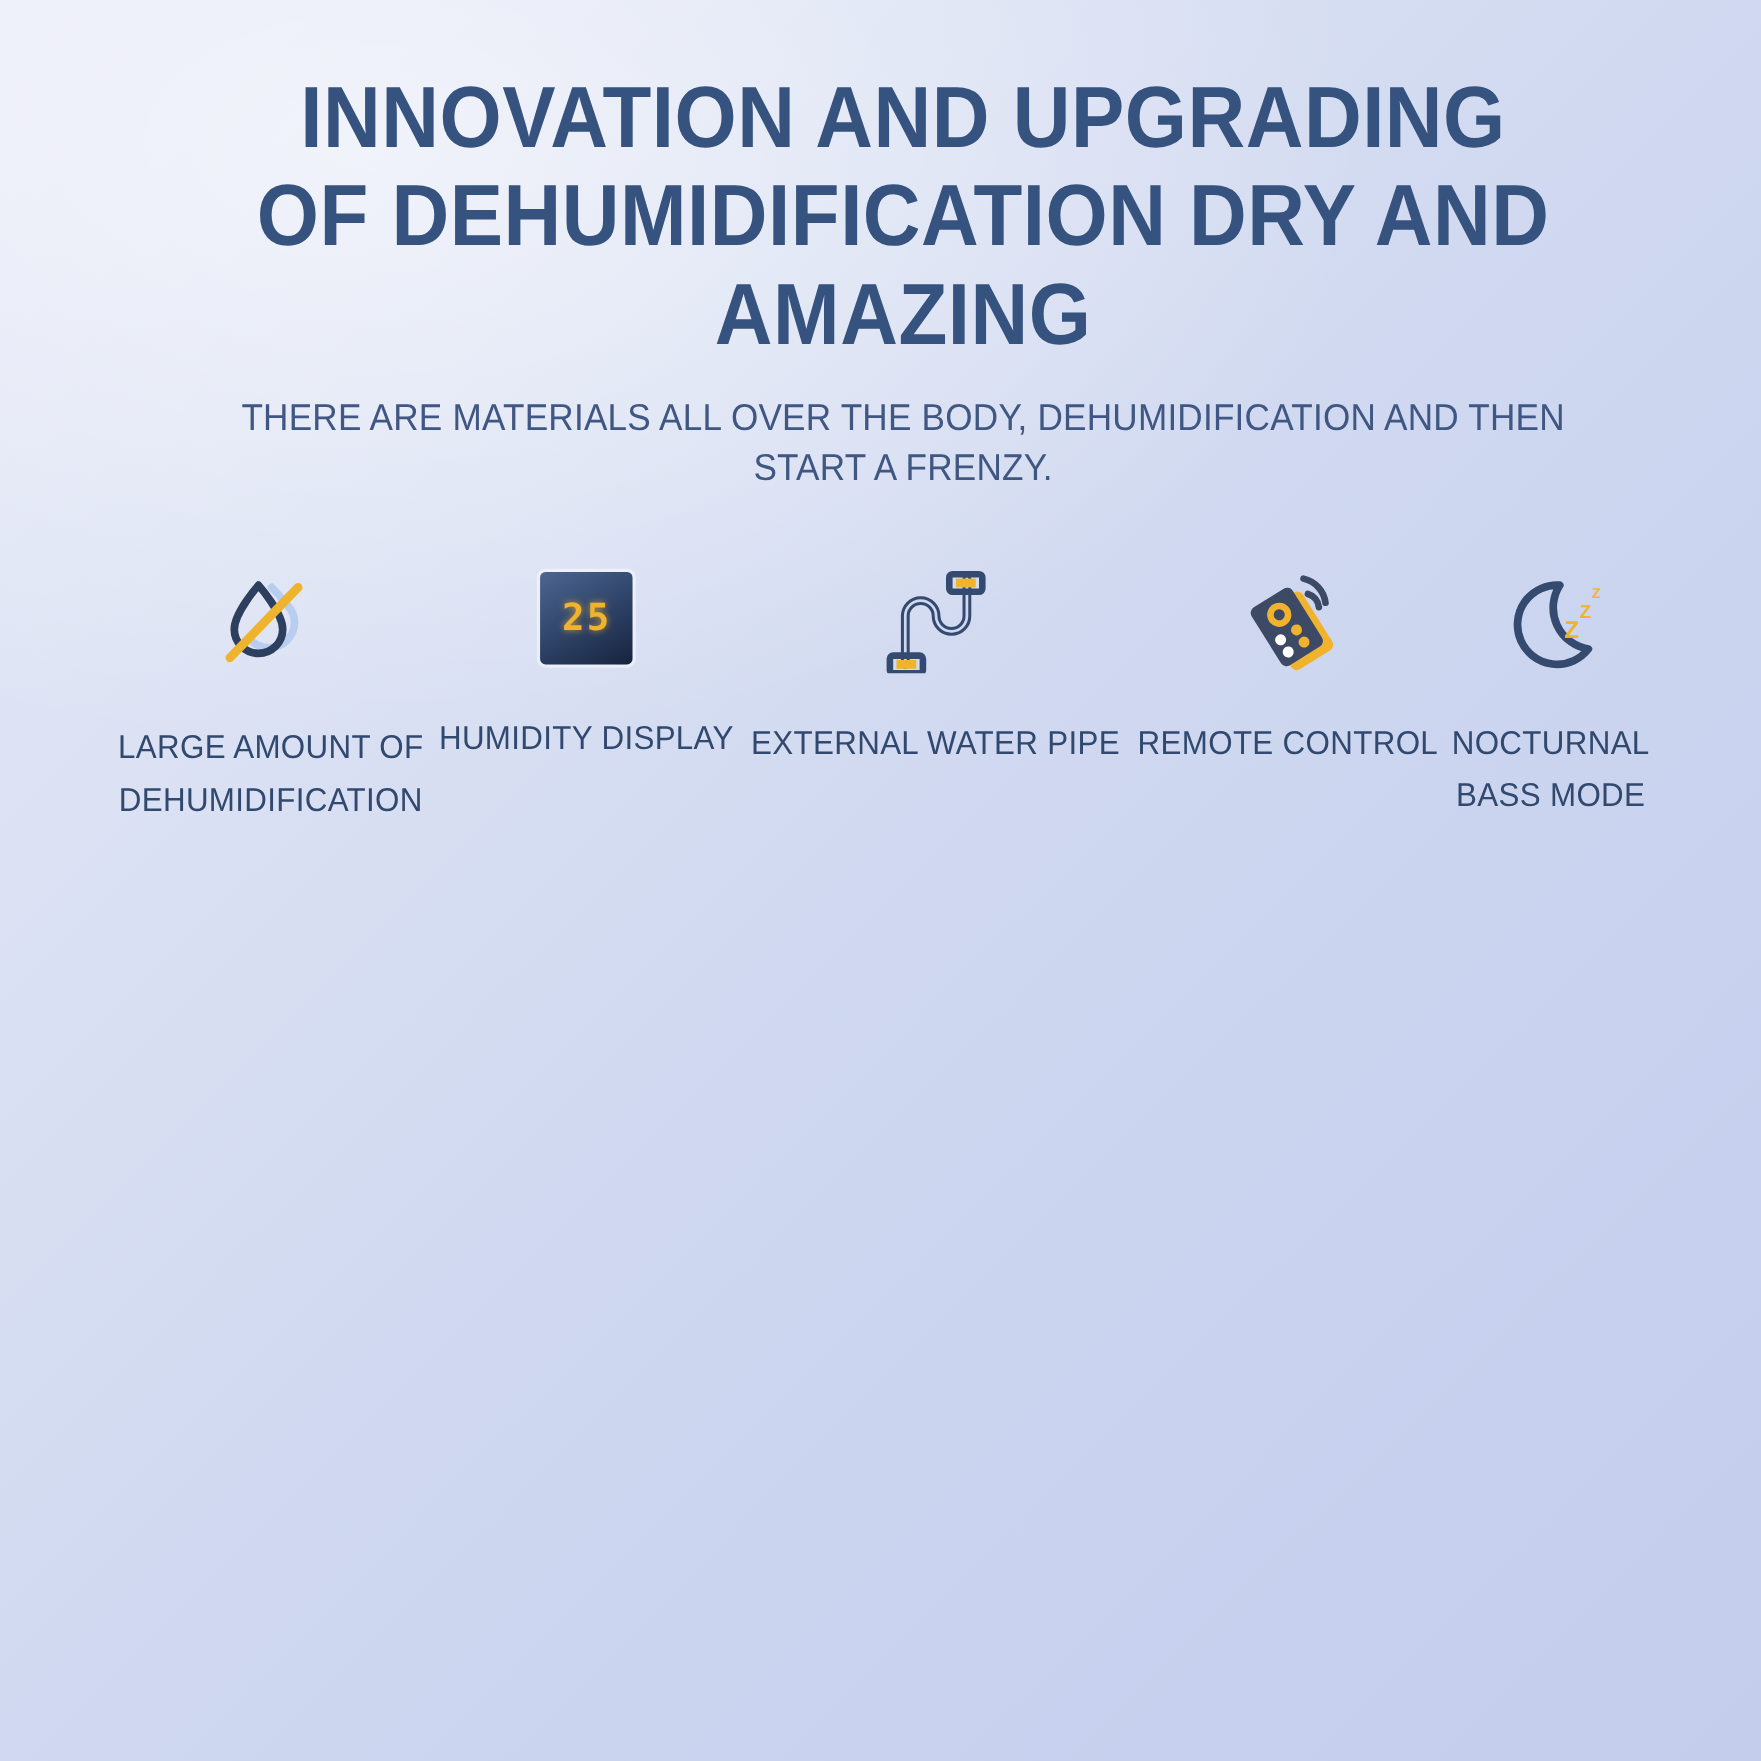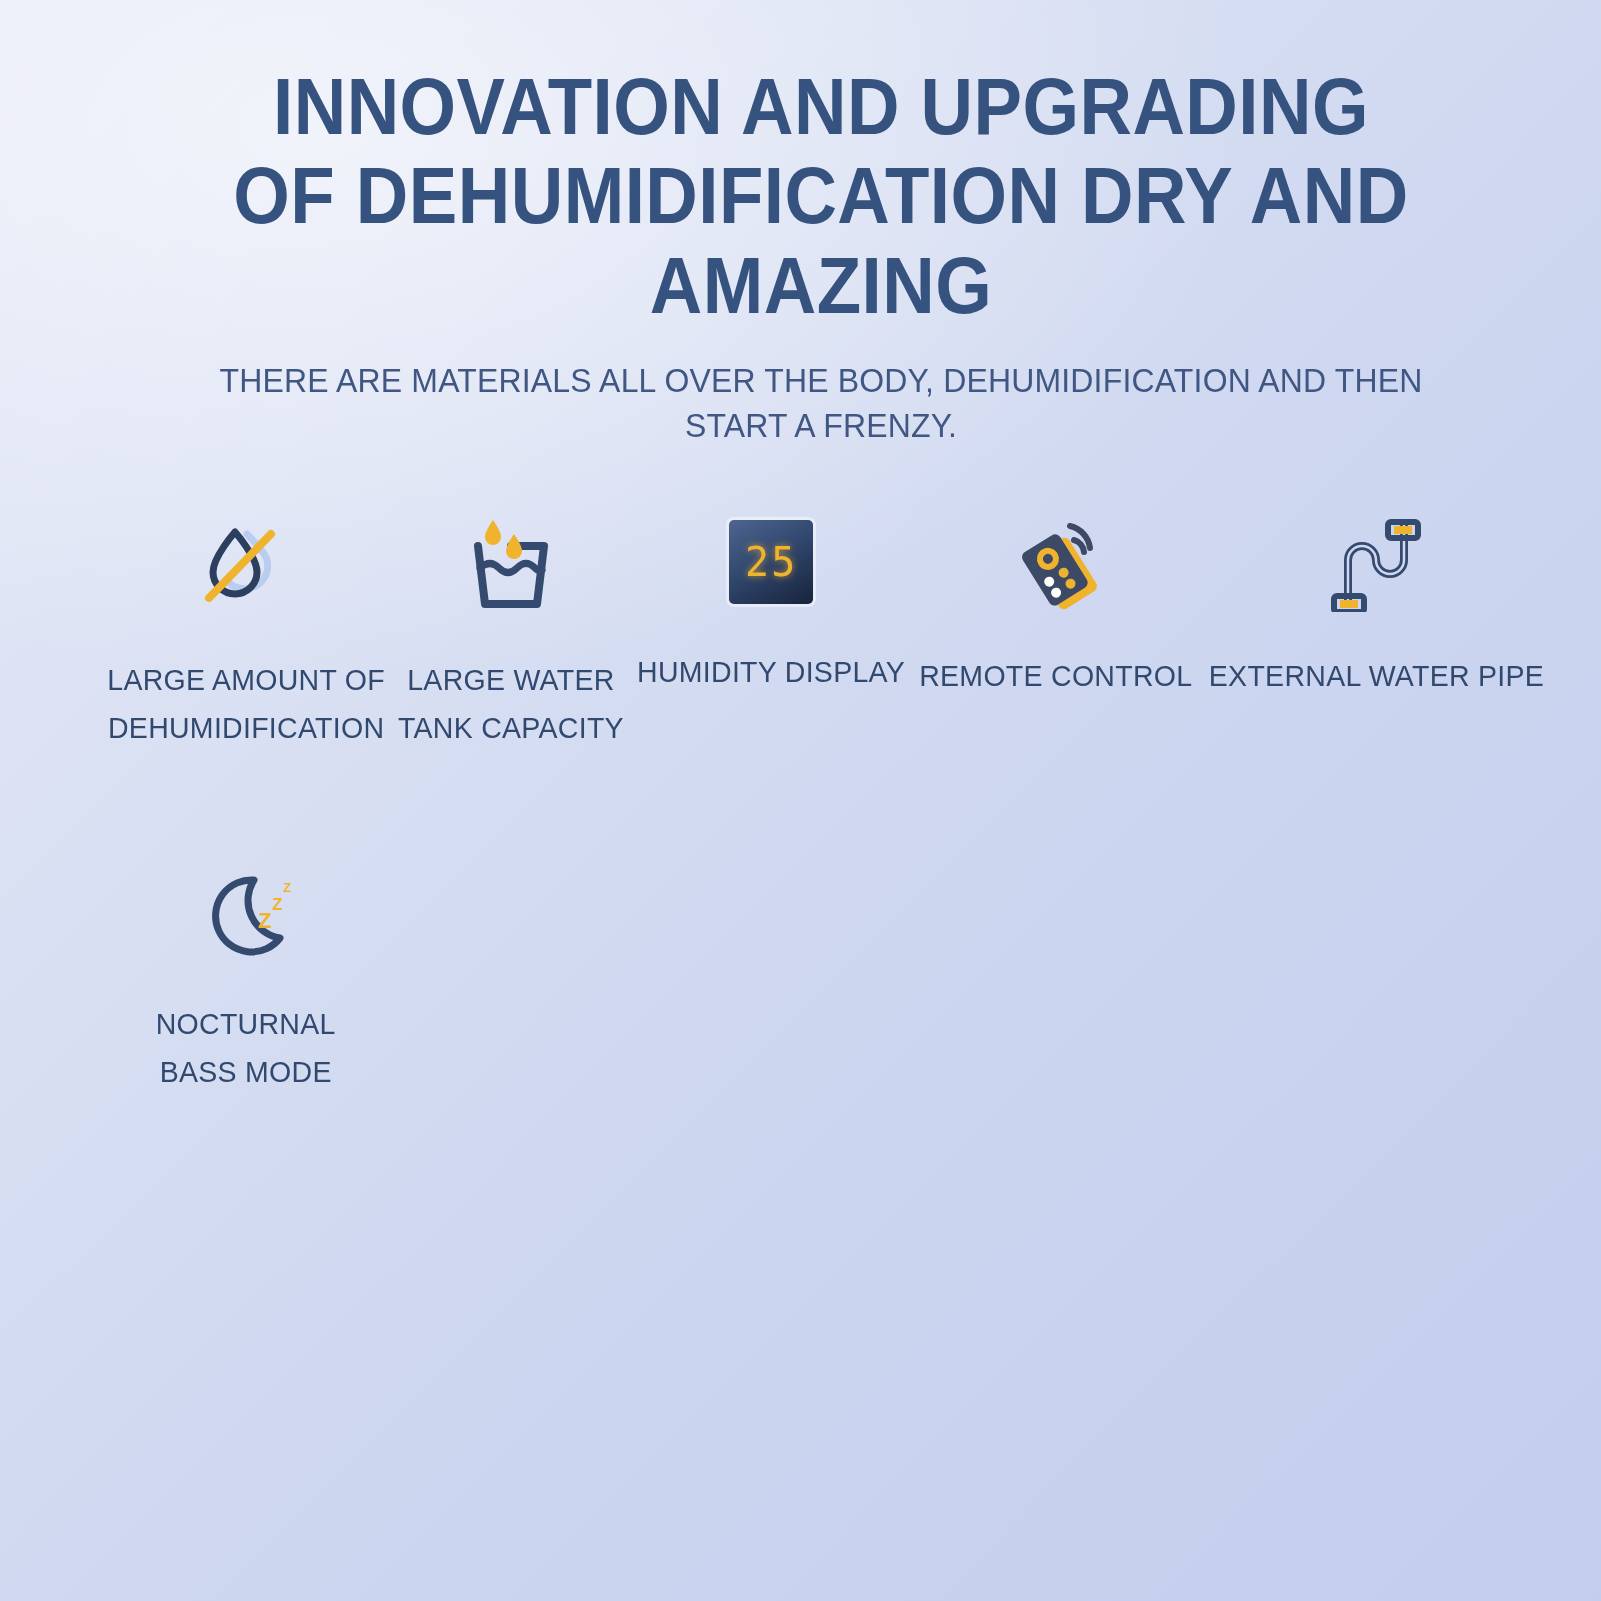--- a/index.html
+++ b/index.html
@@ -78,22 +78,22 @@
   .hud {
     width:84px; height:84px;
     border-radius:5px;
     background:linear-gradient(150deg,#4d6590 0%,#32486e 45%,#17233d 100%);
     box-shadow:0 0 0 3px rgba(255,255,255,0.45);
     display:flex; align-items:center; justify-content:center;
   }
   .hud-digits {
     color:#f0b32e;
     font-family:"DejaVu Sans Mono", monospace;
-    font-size:40px;
-    font-weight:normal;
+    font-size:34px;
+    font-weight:bold;
     letter-spacing:2px;
     text-shadow:0 0 7px rgba(240,179,46,0.75);
   }
 </style>
 </head>
 <body>
 
 <div class="page">
 
   <div class="header">
@@ -120,50 +120,52 @@
             <line x1="18" y1="86" x2="80" y2="22" stroke="#f0b32e" stroke-width="8" stroke-linecap="round"></line>
           </svg>
         </span>
       </div>
       <div class="cell-label">
         <span class="line">LARGE AMOUNT OF</span>
         <span class="line">DEHUMIDIFICATION</span>
       </div>
     </div>
 
-    <div class="cell c2 r1">
-      <div class="icon-wrap">
-        <span>
-          <svg width="106" height="104" viewBox="0 0 106 104">
-            <path d="M20 34 L27 92 h52 l7 -58 h-33" fill="none" stroke="#344a6e" stroke-width="8" stroke-linejoin="round" stroke-linecap="round"></path>
-            <path d="M22 56 q10 -9 19 0 q9 9 18 0 q9 -9 18 0 q4 4 7 2" fill="none" stroke="#344a6e" stroke-width="7" stroke-linecap="round" stroke-linejoin="round"></path>
-            <path d="M35 8 C35 8 27 19 27 25 a8 8 0 0 0 16 0 C43 19 35 8 35 8 Z" fill="#f0b32e"></path>
-            <path d="M56 22 C56 22 48 33 48 39 a8 8 0 0 0 16 0 C64 33 56 22 56 22 Z" fill="#f0b32e"></path>
-          </svg>
-        </span>
-      </div>
-      <div class="cell-label">
-        <span class="line">LARGE WATER</span>
-        <span class="line">TANK CAPACITY</span>
-      </div>
-    </div>
 
 
 
     <div class="cell c2 r2">
       <div class="icon-wrap">
         <div class="hud">
           <span class="hud-digits">25</span>
         </div>
       </div>
       <div class="cell-label">
         <span class="line">HUMIDITY DISPLAY</span>
       </div>
     </div>
 
+
+    <div class="cell c2 r3">
+      <div class="icon-wrap">
+        <span>
+          <svg width="100" height="100" viewBox="0 0 100 100">
+            <path d="M22 92 V48 a14 14 0 0 1 28 0 a14 14 0 0 0 28 0 V14" fill="none" stroke="#344a6e" stroke-width="8" stroke-linecap="round"></path>
+            <path d="M22 92 V48 a14 14 0 0 1 28 0 a14 14 0 0 0 28 0 V14" fill="none" stroke="#cfd8f0" stroke-width="2.5" stroke-linecap="round"></path>
+            <rect x="62" y="10" width="30" height="16" rx="3" fill="none" stroke="#344a6e" stroke-width="6"></rect>
+            <rect x="68" y="14" width="18" height="8" fill="#f0b32e"></rect>
+            <rect x="8" y="84" width="30" height="16" rx="3" fill="none" stroke="#344a6e" stroke-width="6"></rect>
+            <rect x="14" y="88" width="18" height="8" fill="#f0b32e"></rect>
+          </svg>
+        </span>
+      </div>
+      <div class="cell-label">
+        <span class="line">EXTERNAL WATER PIPE</span>
+      </div>
+    </div>
 
     <div class="cell c1 r3">
       <div class="icon-wrap">
         <span>
           <svg width="104" height="100" viewBox="0 0 104 100">
             <g transform="rotate(-32 52 56)">
               <rect x="28" y="26" width="44" height="62" rx="6" fill="#f0b32e" transform="translate(6 8)"></rect>
               <rect x="28" y="26" width="44" height="62" rx="6" fill="#3d4a66"></rect>
               <circle cx="50" cy="44" r="11" fill="#f0b32e"></circle>
               <circle cx="50" cy="44" r="5" fill="#3d4a66"></circle>
@@ -175,38 +177,20 @@
             <path d="M70 28 a14 14 0 0 1 10 12" fill="none" stroke="#3d4a66" stroke-width="6" stroke-linecap="round"></path>
             <path d="M66 14 a26 26 0 0 1 20 22" fill="none" stroke="#3d4a66" stroke-width="6" stroke-linecap="round"></path>
           </svg>
         </span>
       </div>
       <div class="cell-label">
         <span class="line">REMOTE CONTROL</span>
       </div>
     </div>
 
-    <div class="cell c2 r3">
-      <div class="icon-wrap">
-        <span>
-          <svg width="100" height="100" viewBox="0 0 100 100">
-            <path d="M22 92 V48 a14 14 0 0 1 28 0 a14 14 0 0 0 28 0 V14" fill="none" stroke="#344a6e" stroke-width="8" stroke-linecap="round"></path>
-            <path d="M22 92 V48 a14 14 0 0 1 28 0 a14 14 0 0 0 28 0 V14" fill="none" stroke="#cfd8f0" stroke-width="2.5" stroke-linecap="round"></path>
-            <rect x="62" y="10" width="30" height="16" rx="3" fill="none" stroke="#344a6e" stroke-width="6"></rect>
-            <rect x="68" y="14" width="18" height="8" fill="#f0b32e"></rect>
-            <rect x="8" y="84" width="30" height="16" rx="3" fill="none" stroke="#344a6e" stroke-width="6"></rect>
-            <rect x="14" y="88" width="18" height="8" fill="#f0b32e"></rect>
-          </svg>
-        </span>
-      </div>
-      <div class="cell-label">
-        <span class="line">EXTERNAL WATER PIPE</span>
-      </div>
-    </div>
-
     <div class="cell c3 r3">
       <div class="icon-wrap">
         <span>
           <svg width="108" height="100" viewBox="0 0 108 100">
             <path d="M62 20 a36 36 0 1 0 26 58 A38 38 0 0 1 62 20 Z" fill="none" stroke="#344a6e" stroke-width="7" stroke-linejoin="round"></path>
             <text x="66" y="68" font-family="Liberation Sans, sans-serif" font-size="22" font-weight="bold" fill="#f0b32e">Z</text>
             <text x="80" y="50" font-family="Liberation Sans, sans-serif" font-size="17" font-weight="bold" fill="#f0b32e">Z</text>
             <text x="91" y="32" font-family="Liberation Sans, sans-serif" font-size="13" font-weight="bold" fill="#f0b32e">Z</text>
           </svg>
         </span>

